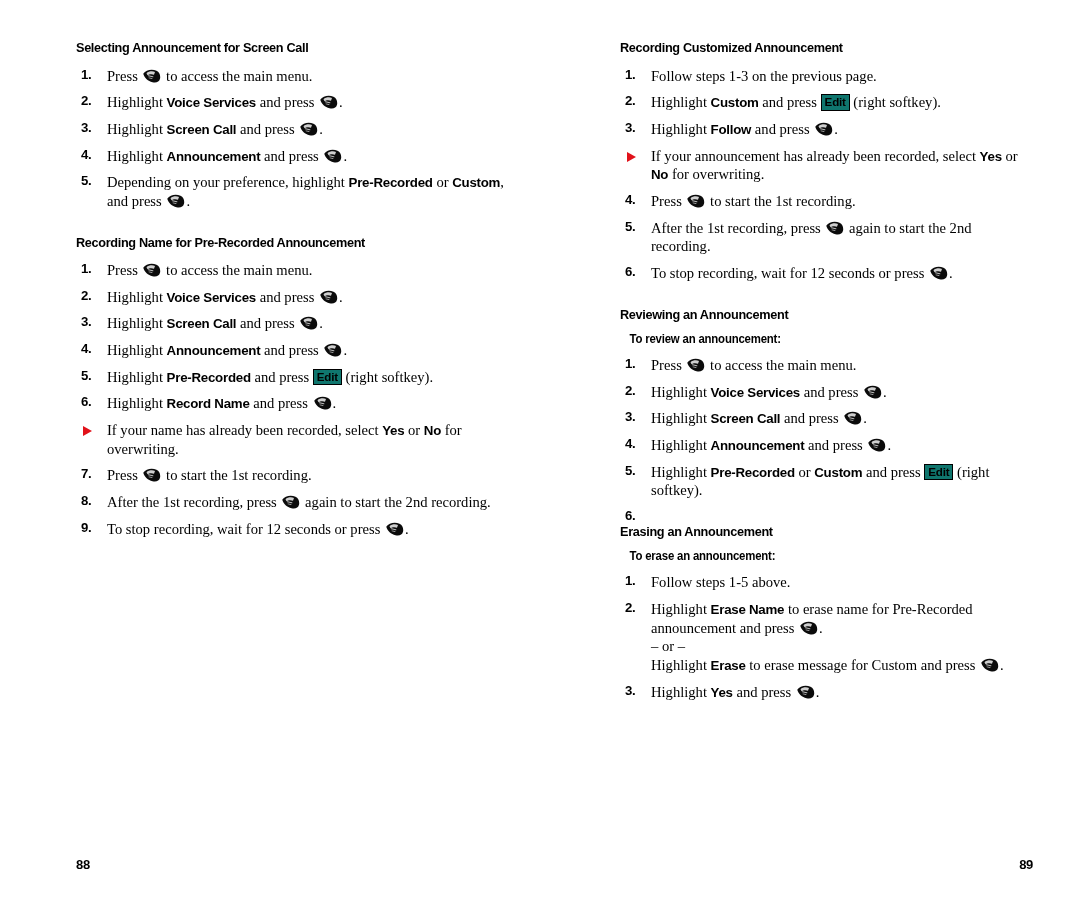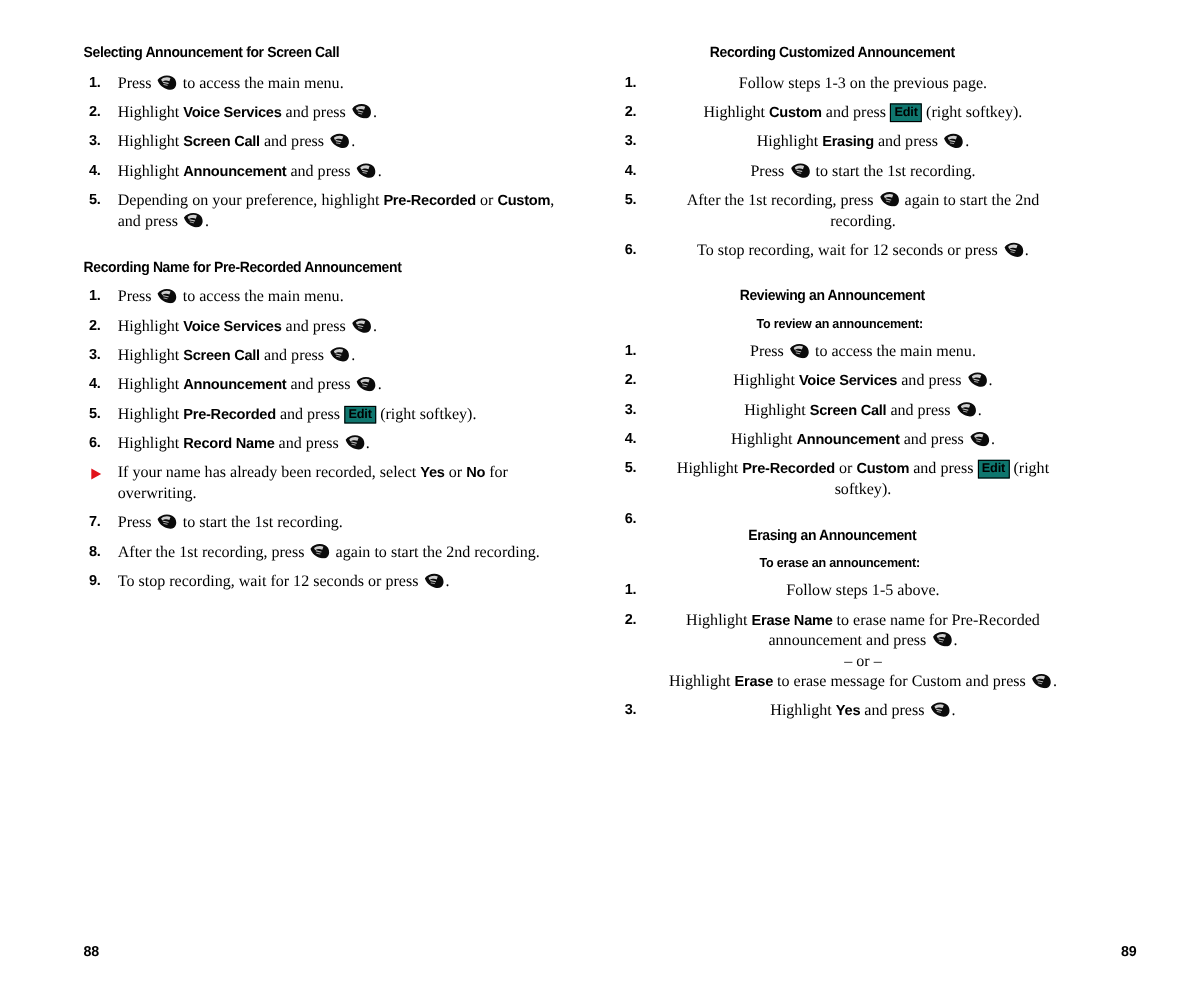--- a/index.html
+++ b/index.html
@@ -21,21 +21,21 @@
   .page {
     position: absolute;
     inset: 0;
   }
 
   .column {
     position: absolute;
     top: 40px;
   }
   .col-left  { left: 76px;  width: 430px; }
-  .col-right { left: 563px; width: 412px; text-align: center; }
+  .col-right { left: 620px; width: 412px; }
 
   
   h2.section-heading {
     font-family: "Liberation Sans", "DejaVu Sans", sans-serif;
     font-size: 13.5px;
     font-weight: bold;
     letter-spacing: -0.35px;
     margin: 0 0 11px 0;
     padding: 0;
     line-height: 1.15;
@@ -235,26 +235,27 @@
                 <rect x="12" y="13.5" width="11" height="2.1" rx="1" fill="#bdbdbd" transform="rotate(12 17 14)"></rect>
                 <rect x="13" y="17.5" width="8" height="1.9" rx="0.9" fill="#9e9e9e" transform="rotate(12 17 18)"></rect>
               </svg></span>.</span></li>
       </ol>
     </div>
   <div class="column col-right">
       <h2 class="section-heading">Recording Customized Announcement</h2>
       <ol class="steps">
         <li class="step"><span class="num">1.</span><span>Follow steps 1-3 on the previous page.</span></li>
         <li class="step"><span class="num">2.</span><span>Highlight <b class="menu">Custom</b> and press <span class="softkey">Edit</span> (right softkey).</span></li>
-        <li class="step"><span class="num">3.</span><span>Highlight <b class="menu">Erasing</b> and press <span class="okkey"><svg viewBox="0 0 38 28" width="19" height="14" xmlns="http://www.w3.org/2000/svg">
-                <path d="M2.5 9.5 C8 1.5 20 -1 29 3.5 C35 6.5 37.5 13 36 19.5 C34.5 26 28 28.5 21 26.5 C12 24 5 18 2.5 9.5 Z" fill="#0b0b0b"></path>
-                <path d="M9 8.5 C13 4.5 21 3.5 26 6 L24 11.5 C20 9.5 14 10 11 12.5 Z" fill="#cfcfcf"></path>
-                <rect x="12" y="13.5" width="11" height="2.1" rx="1" fill="#bdbdbd" transform="rotate(12 17 14)"></rect>
-                <rect x="13" y="17.5" width="8" height="1.9" rx="0.9" fill="#9e9e9e" transform="rotate(12 17 18)"></rect>
-              </svg></span>.</span></li>
+        <li class="step"><span class="num">3.</span><span>Highlight <b class="menu">Follow</b> and press <span class="okkey"><svg viewBox="0 0 38 28" width="19" height="14" xmlns="http://www.w3.org/2000/svg">
+                <path d="M2.5 9.5 C8 1.5 20 -1 29 3.5 C35 6.5 37.5 13 36 19.5 C34.5 26 28 28.5 21 26.5 C12 24 5 18 2.5 9.5 Z" fill="#0b0b0b"></path>
+                <path d="M9 8.5 C13 4.5 21 3.5 26 6 L24 11.5 C20 9.5 14 10 11 12.5 Z" fill="#cfcfcf"></path>
+                <rect x="12" y="13.5" width="11" height="2.1" rx="1" fill="#bdbdbd" transform="rotate(12 17 14)"></rect>
+                <rect x="13" y="17.5" width="8" height="1.9" rx="0.9" fill="#9e9e9e" transform="rotate(12 17 18)"></rect>
+              </svg></span>.</span></li>
+        <li class="note"><span class="tri"></span><span>If your announcement has already been recorded, select <b class="menu">Yes</b> or <b class="menu">No</b> for overwriting.</span></li>
         <li class="step"><span class="num">4.</span><span>Press <span class="okkey"><svg viewBox="0 0 38 28" width="19" height="14" xmlns="http://www.w3.org/2000/svg">
                 <path d="M2.5 9.5 C8 1.5 20 -1 29 3.5 C35 6.5 37.5 13 36 19.5 C34.5 26 28 28.5 21 26.5 C12 24 5 18 2.5 9.5 Z" fill="#0b0b0b"></path>
                 <path d="M9 8.5 C13 4.5 21 3.5 26 6 L24 11.5 C20 9.5 14 10 11 12.5 Z" fill="#cfcfcf"></path>
                 <rect x="12" y="13.5" width="11" height="2.1" rx="1" fill="#bdbdbd" transform="rotate(12 17 14)"></rect>
                 <rect x="13" y="17.5" width="8" height="1.9" rx="0.9" fill="#9e9e9e" transform="rotate(12 17 18)"></rect>
               </svg></span> to start the 1st recording.</span></li>
         <li class="step"><span class="num">5.</span><span>After the 1st recording, press <span class="okkey"><svg viewBox="0 0 38 28" width="19" height="14" xmlns="http://www.w3.org/2000/svg">
                 <path d="M2.5 9.5 C8 1.5 20 -1 29 3.5 C35 6.5 37.5 13 36 19.5 C34.5 26 28 28.5 21 26.5 C12 24 5 18 2.5 9.5 Z" fill="#0b0b0b"></path>
                 <path d="M9 8.5 C13 4.5 21 3.5 26 6 L24 11.5 C20 9.5 14 10 11 12.5 Z" fill="#cfcfcf"></path>
                 <rect x="12" y="13.5" width="11" height="2.1" rx="1" fill="#bdbdbd" transform="rotate(12 17 14)"></rect>

